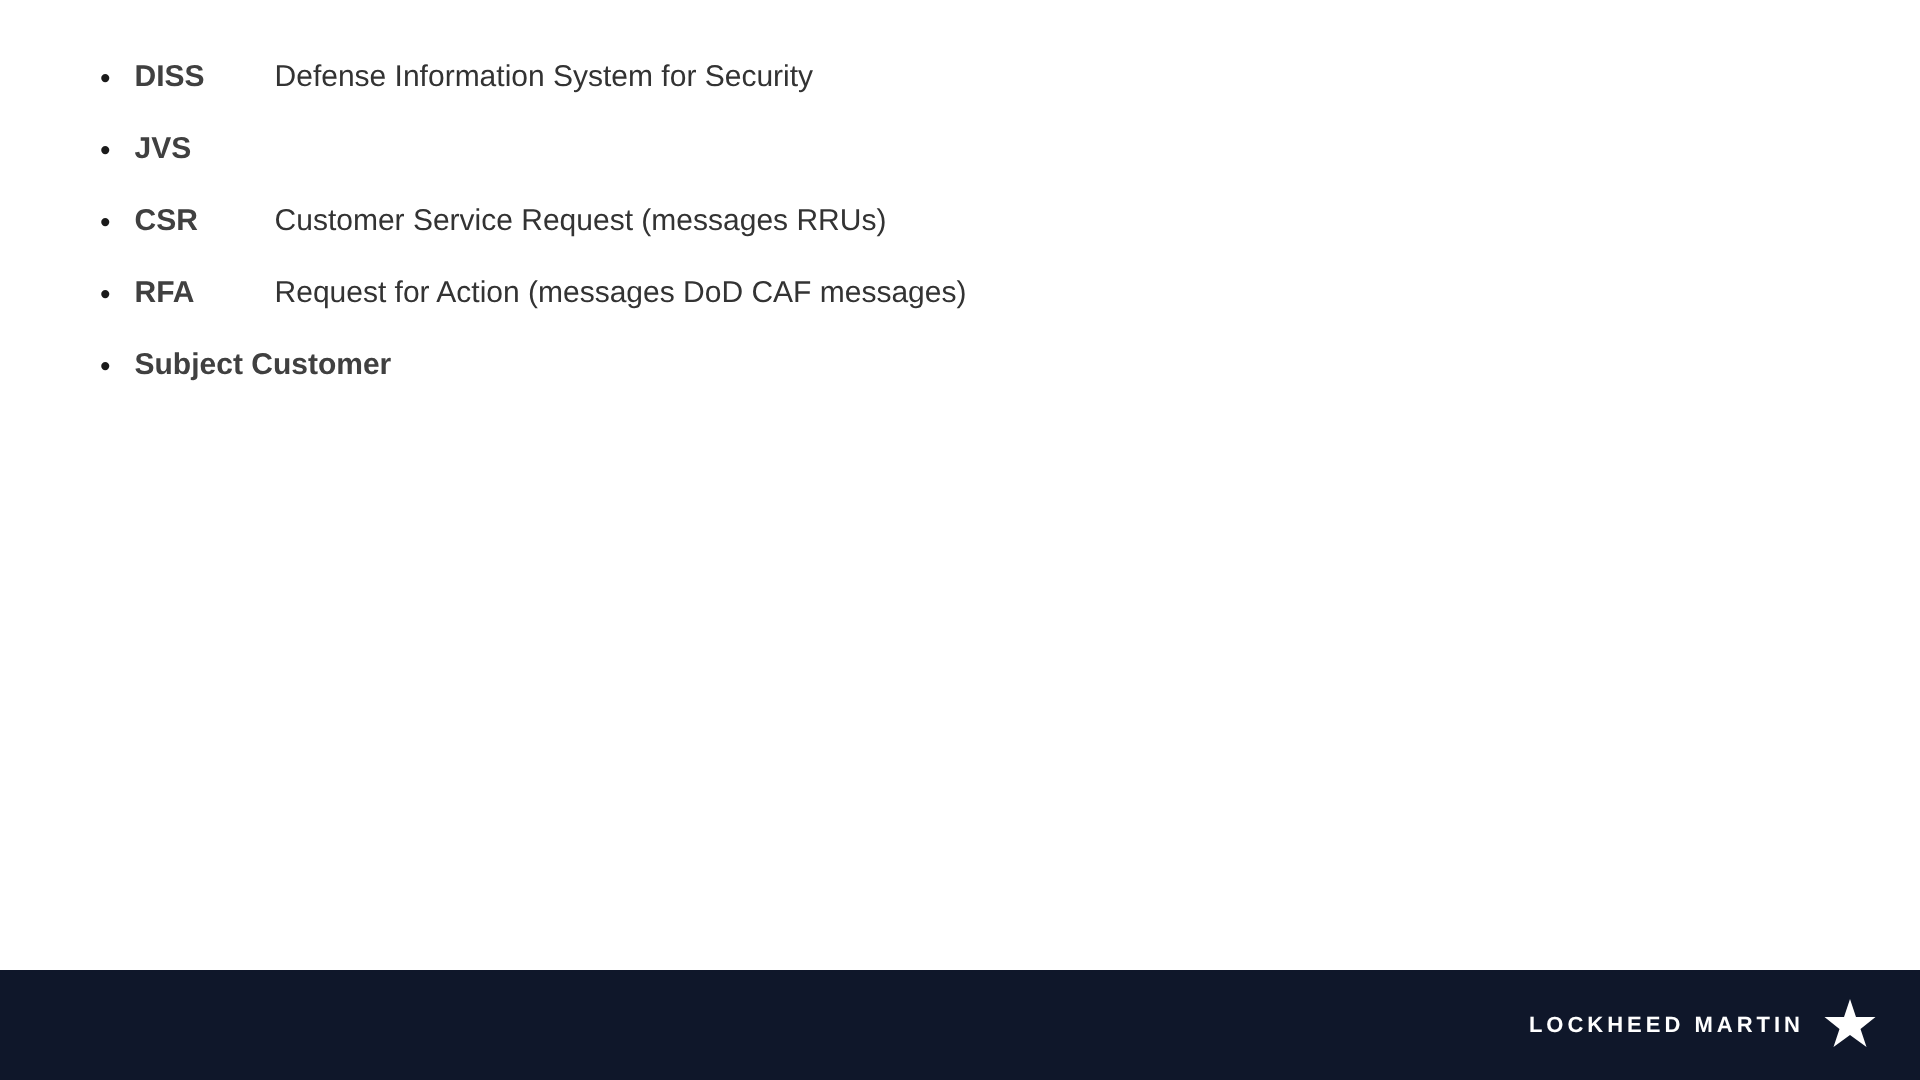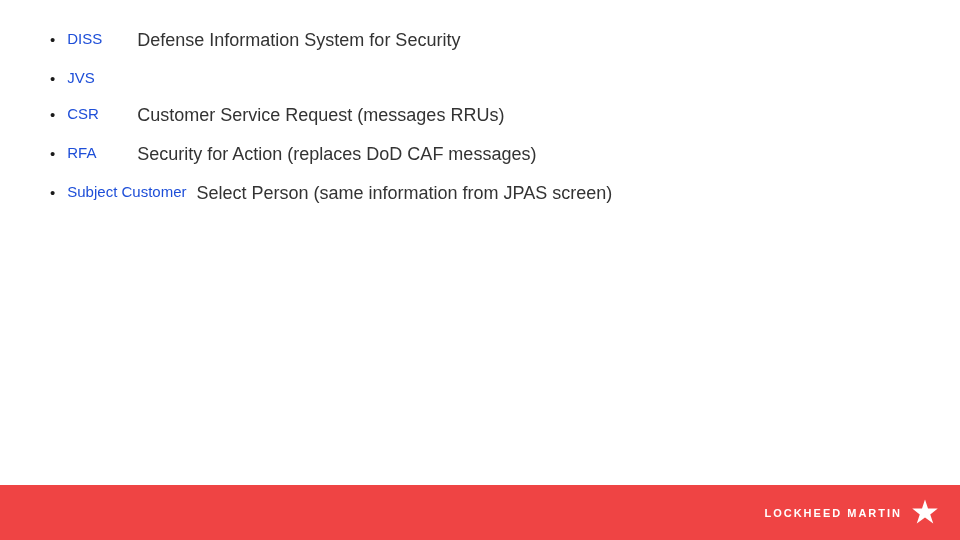--- a/index.html
+++ b/index.html
@@ -44,39 +44,39 @@
 
     .bullet {
       color: #1a1a1a;
       margin-right: 12px;
       font-size: 15px;
       flex-shrink: 0;
       margin-top: 1px;
     }
 
     .term {
-      font-weight: normal;
-      color: #1d4ed8;
+      font-weight: bold;
+      color: #404040;
       min-width: 60px;
       margin-right: 10px;
       flex-shrink: 0;
     }
 
     .definition {
       color: #333333;
-      font-size: 18px;
+      font-size: 15px;
     }
 
     .footer {
       position: absolute;
       bottom: 0;
       left: 0;
       right: 0;
       height: 55px;
-      background: #ef4444;
+      background: #0f172a;
       display: flex;
       align-items: center;
       justify-content: flex-end;
       padding-right: 20px;
     }
 
     .lockheed-logo {
       display: flex;
       align-items: center;
       gap: 8px;
@@ -112,26 +112,25 @@
         <span class="term">JVS</span>
       </li>
       <li>
         <span class="bullet">•</span>
         <span class="term">CSR</span>
         <span class="definition">Customer Service Request (messages RRUs)</span>
       </li>
       <li>
         <span class="bullet">•</span>
         <span class="term">RFA</span>
-        <span class="definition">Security for Action (replaces DoD CAF messages)</span>
+        <span class="definition">Request for Action (messages DoD CAF messages)</span>
       </li>
       <li>
         <span class="bullet">•</span>
         <span class="term">Subject Customer</span>
-        <span class="definition">Select Person (same information from JPAS screen)</span>
       </li>
     </ul>
 </div>
 
 <div class="footer">
   <div class="lockheed-logo">
     <span class="logo-text">LOCKHEED MARTIN</span>
     <svg class="logo-star" viewBox="0 0 40 40" xmlns="http://www.w3.org/2000/svg">
 
       <polygon points="20,2 24,14 37,14 27,22 31,34 20,26 9,34 13,22 3,14 16,14" fill="#ffffff"></polygon>

